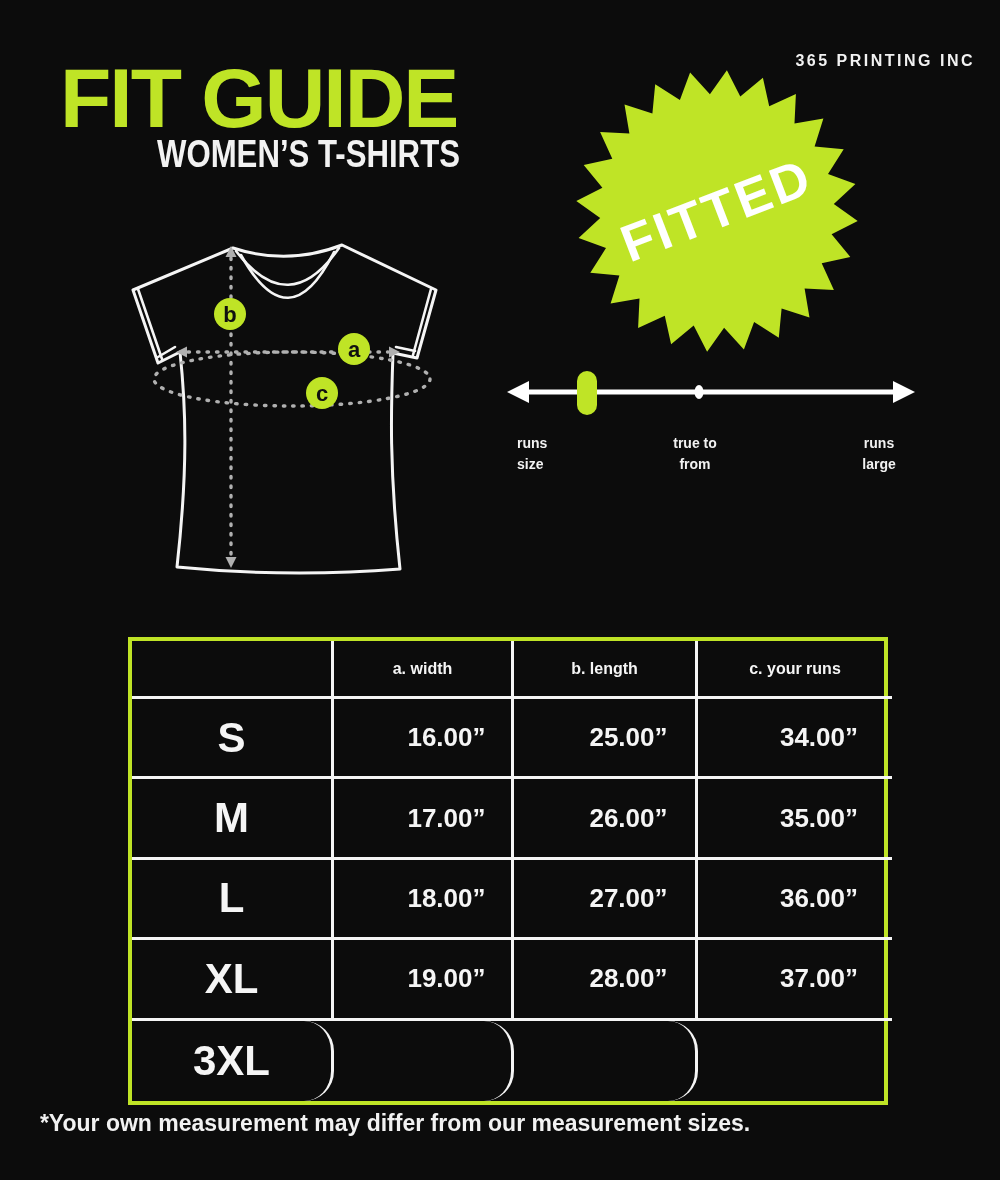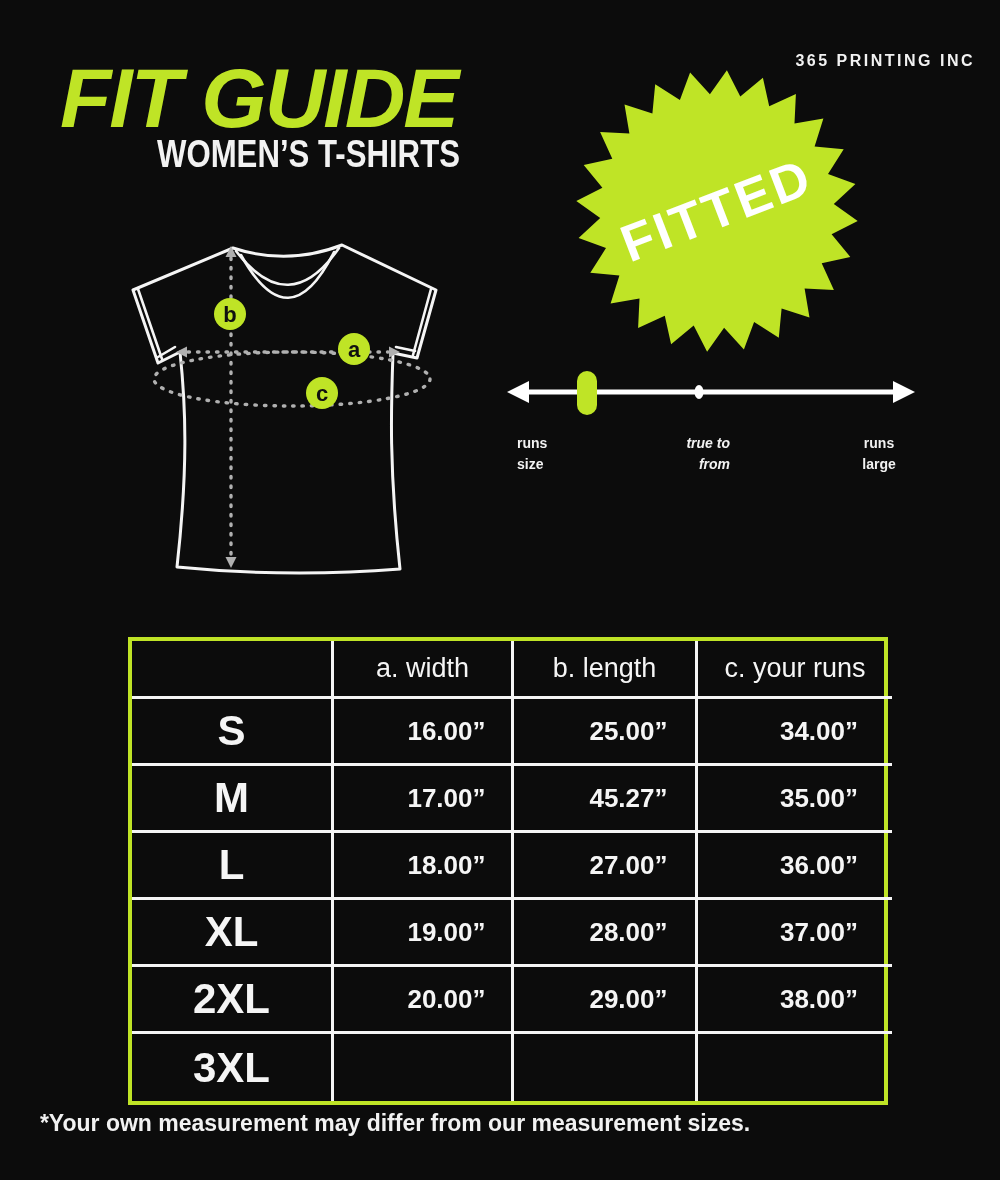--- a/index.html
+++ b/index.html
@@ -13,21 +13,21 @@
   body{
     width:1000px;height:1180px;position:relative;overflow:hidden;
     font-family:"Liberation Sans","DejaVu Sans",sans-serif;color:var(--ink);
   }
   .abs{position:absolute;}
   .brand{
     top:28px;right:25px;font-size:16px;font-weight:bold;letter-spacing:2.5px;color:#f2f2f2;margin-top:24px;
   }
   .title{
     left:60px;top:56px;font-size:84px;font-weight:bold;letter-spacing:-2px;
-    color:var(--accent);line-height:84px;white-space:nowrap;font-style:italic;
+    color:var(--accent);line-height:84px;white-space:nowrap;
   }
   .subtitle{
     left:157px;top:134px;font-size:38px;font-weight:bold;line-height:40px;color:#f2f2f2;
     transform:scaleX(0.82);transform-origin:left top;white-space:nowrap;
   }
   .shirt-svg{left:110px;top:228px;}
   .shirt-line{fill:none;stroke:#f5f5f5;stroke-width:3;stroke-linejoin:round;stroke-linecap:round;}
   .shirt-thin{fill:none;stroke:#f5f5f5;stroke-width:2.6;stroke-linecap:round;}
   .dash-line{fill:none;stroke:var(--dash);stroke-width:3.4;stroke-dasharray:1.5 8;stroke-linecap:round;}
   .dash-arrow{fill:var(--dash);stroke:none;}
@@ -43,34 +43,34 @@
     letter-spacing:3px;text-anchor:middle;
   }
   .scale-svg{left:505px;top:363px;}
   .scale-stroke{stroke:#ffffff;stroke-width:5;}
   .scale-head{fill:#ffffff;}
   .scale-pill{fill:var(--accent);}
   .scale-label{
     top:433px;font-size:14px;font-weight:bold;line-height:21px;color:#f2f2f2;white-space:nowrap;
   }
   .scale-label.left{left:517px;text-align:left;}
-  .scale-label.center{left:618px;width:112px;text-align:right;font-style:italic;}
+  .scale-label.center{left:639px;width:112px;text-align:center;}
   .scale-label.right{left:823px;width:112px;text-align:center;}
   .table-wrap{
     left:128px;top:637px;width:760px;height:468px;
     border:4px solid var(--accent);background:var(--bg);
   }
   table{width:100%;height:100%;border-collapse:separate;border-spacing:0;table-layout:fixed;}
   th,td{
     text-align:center;vertical-align:middle;color:#f5f5f5;
     border-right:3px solid #f5f5f5;border-bottom:3px solid #f5f5f5;
   }
   th:last-child,td:last-child{border-right:none;}
-  tr:last-child td{border-bottom:none;}
-  thead th{height:58px;font-size:27px;font-weight:normal;}
+  tr:last-child td{border-bottom:none;border-radius:30px;}
+  thead th{height:58px;font-size:16px;font-weight:bold;}
   tbody td{height:64px;}
   td.size-cell{font-size:42px;font-weight:bold;}
   td.val-cell{font-size:26px;font-weight:bold;padding-left:48px;}
   .footnote{
     top:1110px;left:0;width:790px;text-align:center;
     font-size:23px;font-weight:bold;color:#f2f2f2;white-space:nowrap;
   }
 </style>
 </head>
 <body>
@@ -170,42 +170,36 @@
     <tbody>
       <tr>
         <td class="size-cell">S</td>
         <td class="val-cell">16.00”</td>
         <td class="val-cell">25.00”</td>
         <td class="val-cell">34.00”</td>
       </tr>
       <tr>
         <td class="size-cell">M</td>
         <td class="val-cell">17.00”</td>
-        <td class="val-cell">45.27”</td>
+        <td class="val-cell">26.00”</td>
         <td class="val-cell">35.00”</td>
       </tr>
       <tr>
         <td class="size-cell">L</td>
         <td class="val-cell">18.00”</td>
         <td class="val-cell">27.00”</td>
         <td class="val-cell">36.00”</td>
       </tr>
       <tr>
         <td class="size-cell">XL</td>
         <td class="val-cell">19.00”</td>
         <td class="val-cell">28.00”</td>
         <td class="val-cell">37.00”</td>
       </tr>
       <tr>
-        <td class="size-cell">2XL</td>
-        <td class="val-cell">20.00”</td>
-        <td class="val-cell">29.00”</td>
-        <td class="val-cell">38.00”</td>
-      </tr>
-      <tr>
         <td class="size-cell">3XL</td>
         <td class="val-cell"></td>
         <td class="val-cell"></td>
         <td class="val-cell"></td>
       </tr>
     </tbody>
   </table>
 </div>
 
 <div class="abs footnote">*Your own measurement may differ from our measurement sizes.</div>

